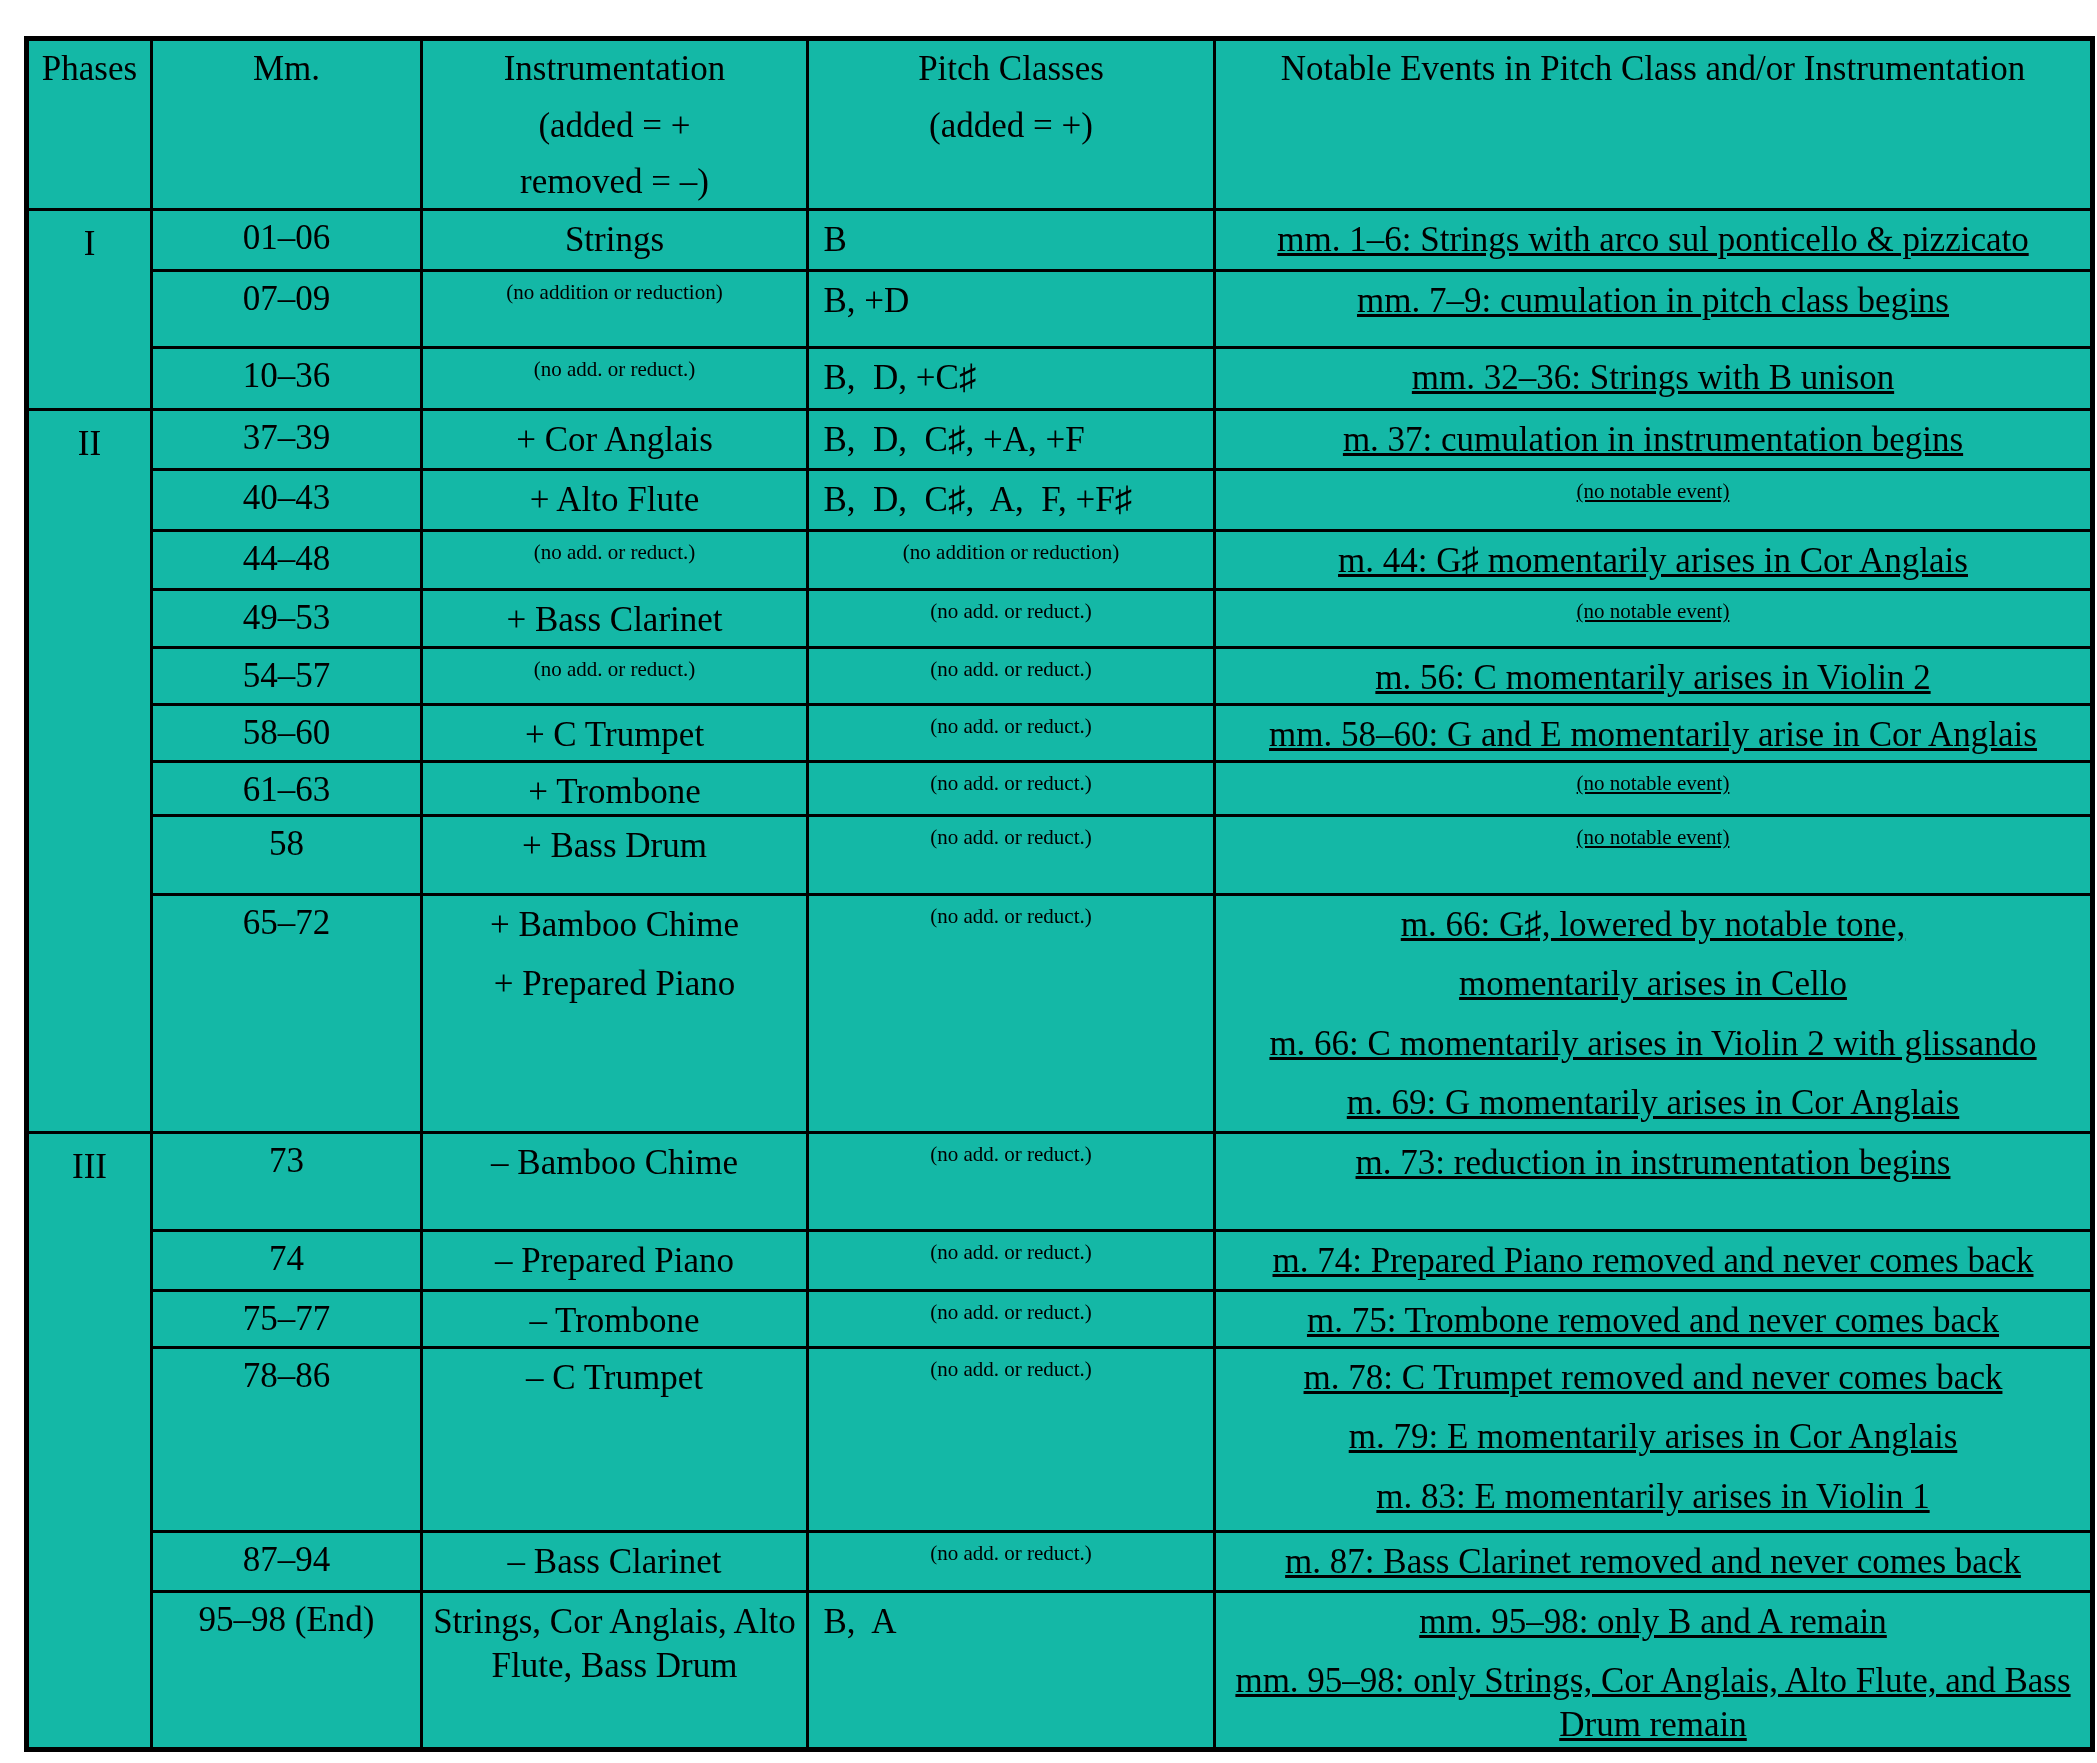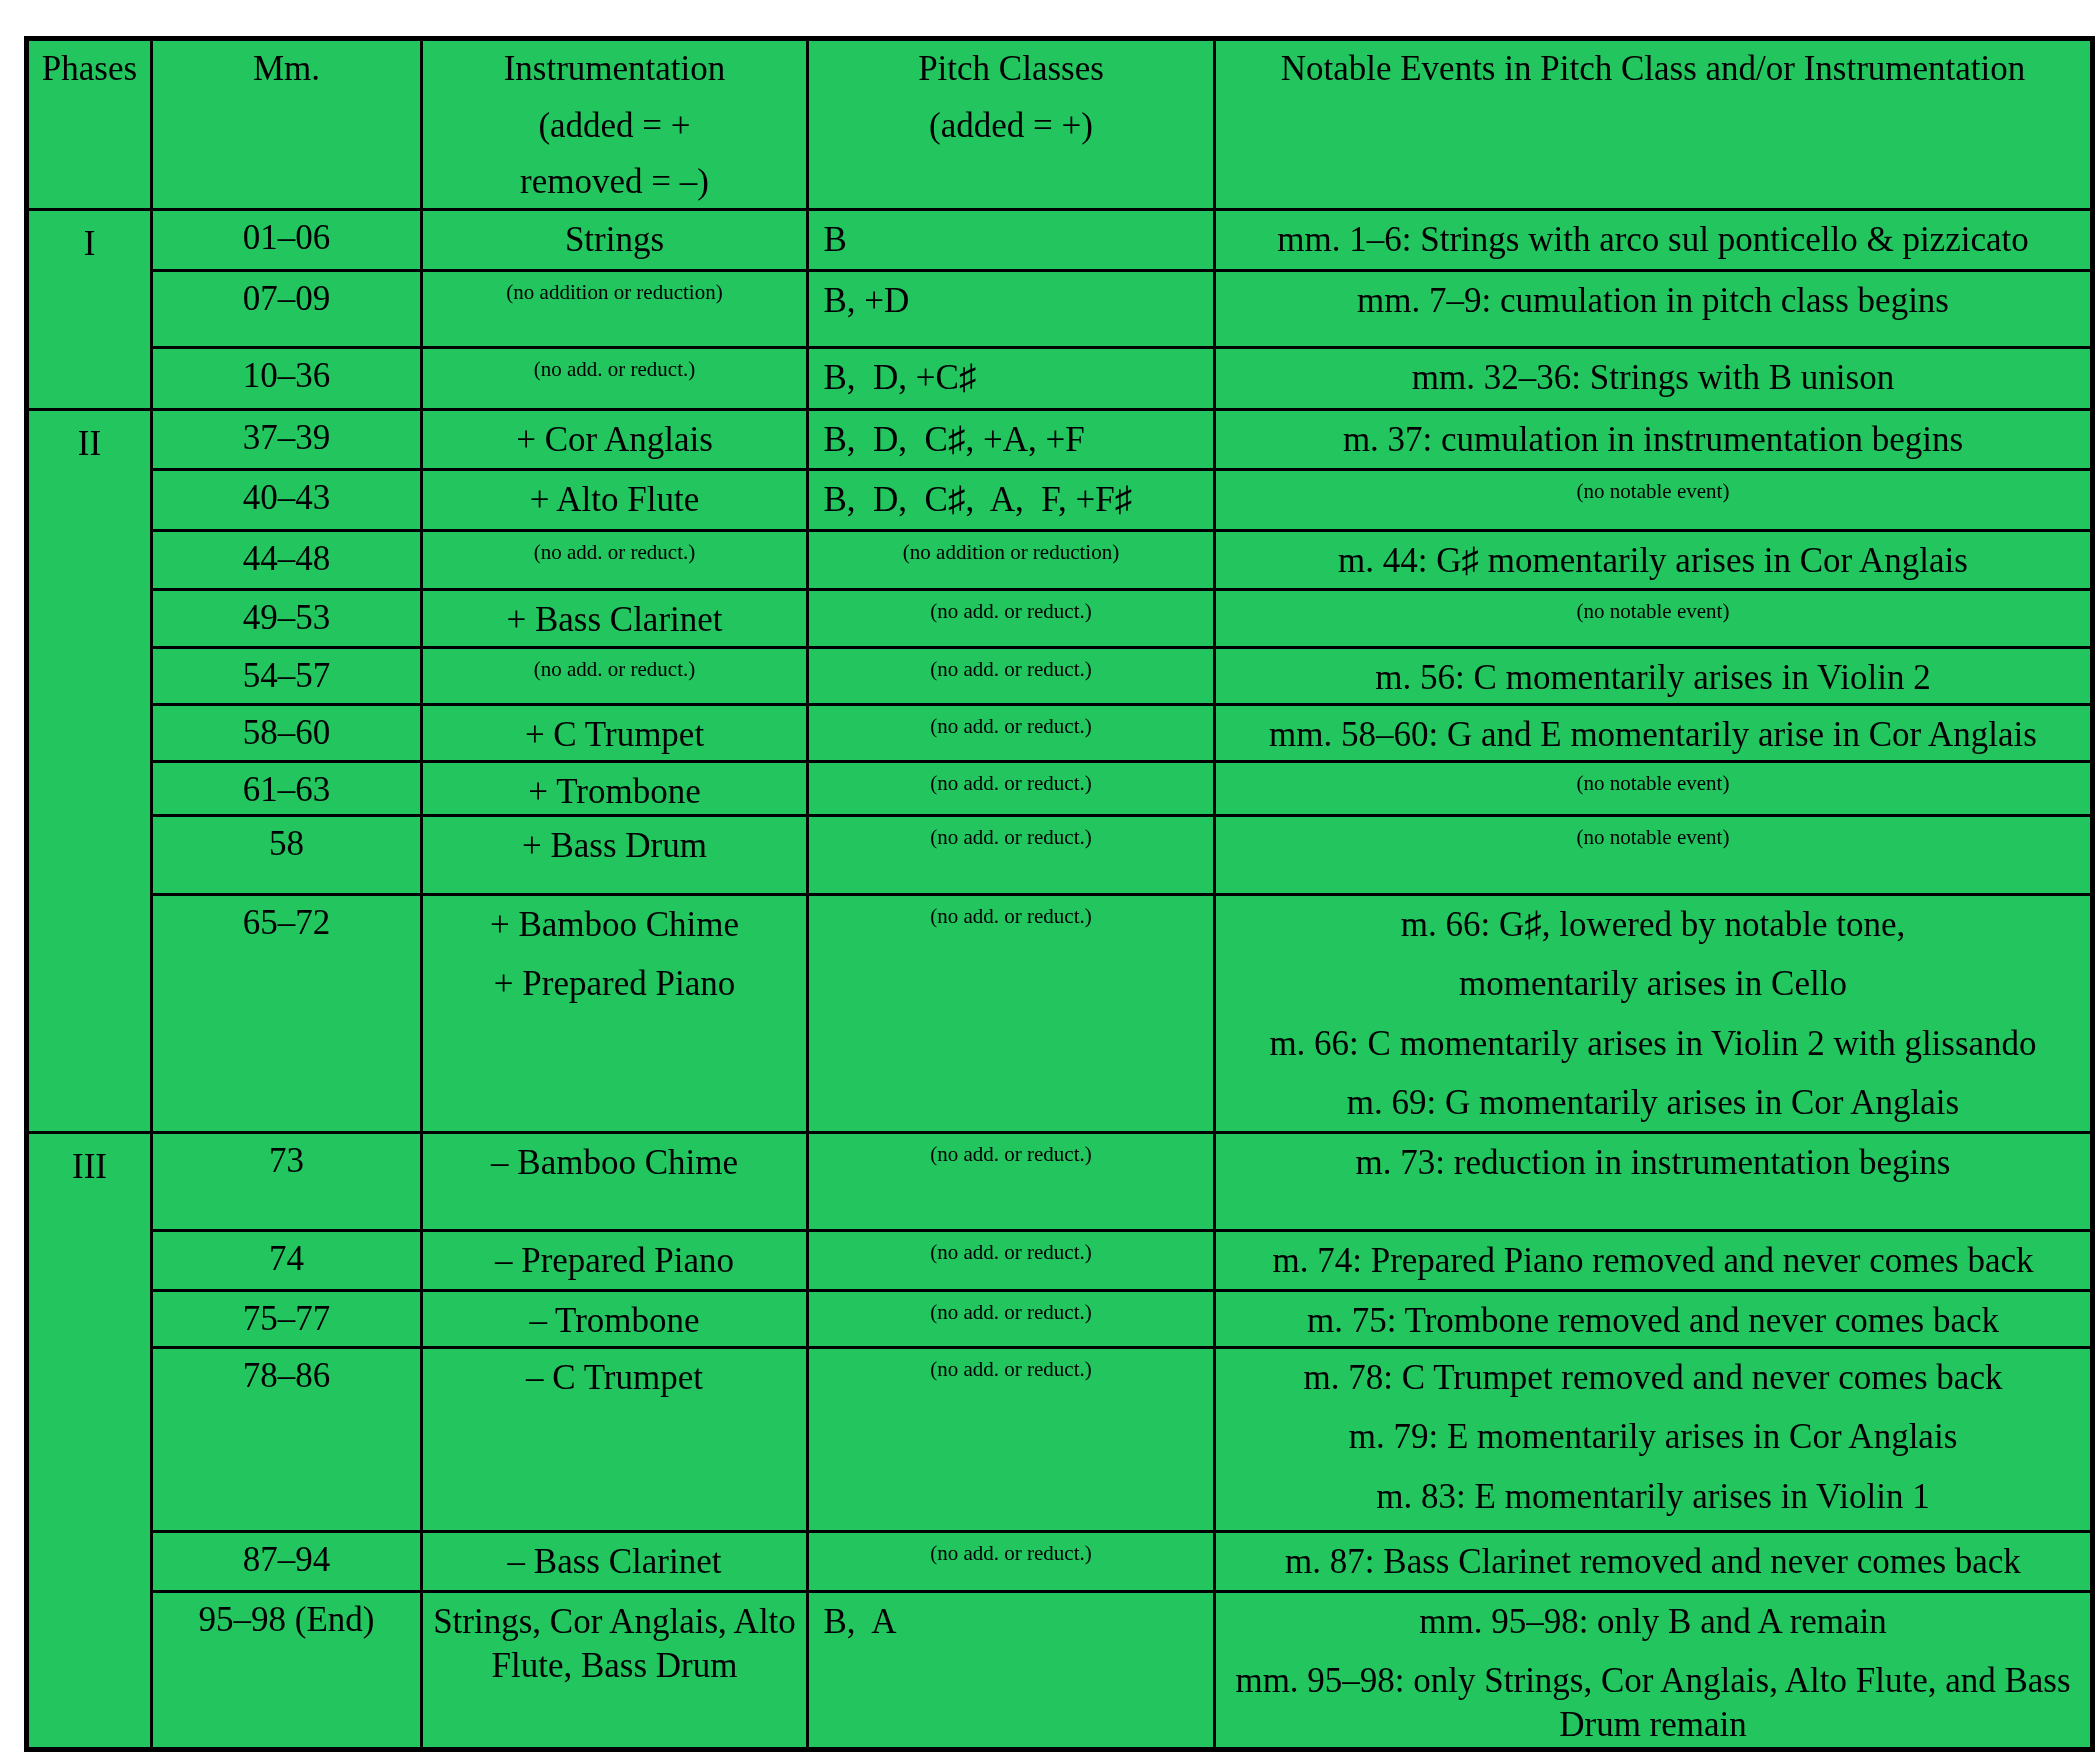--- a/index.html
+++ b/index.html
@@ -13,35 +13,35 @@
     color: #000000;
   }
   table.analysis {
     position: absolute;
     left: 24px;
     top: 36px;
     width: 2065px;
     border-collapse: collapse;
     table-layout: fixed;
     border: 5.2px solid #000;
-    background: #22c55e;
+    background: #14b8a6;
   }
   th, td {
     border: 3.6px solid #000;
     vertical-align: top;
     padding: 7.2px 5.2px 0 5.2px;
     font-weight: normal;
     font-size: 35px;
     overflow: hidden;
   }
   th { text-align: center; }
   td.phase { text-align: center; padding-top: 13.4px; }
   td.mm    { text-align: center; }
   td.instr { text-align: center; }
-  td.events{ text-align: center; }
+  td.events{ text-align: center; text-decoration: underline; }
   td.pitch { text-align: left; padding-left: 14.5px; }
   td.pitch.paren { text-align: center; padding-left: 5.2px; }
   .line {
     line-height: 1.25;
     margin-bottom: 15.5px;
   }
   .line:last-child { margin-bottom: 0; }
   .line.small { font-size: 21px; }
   .header-line {
     line-height: 1.2;

